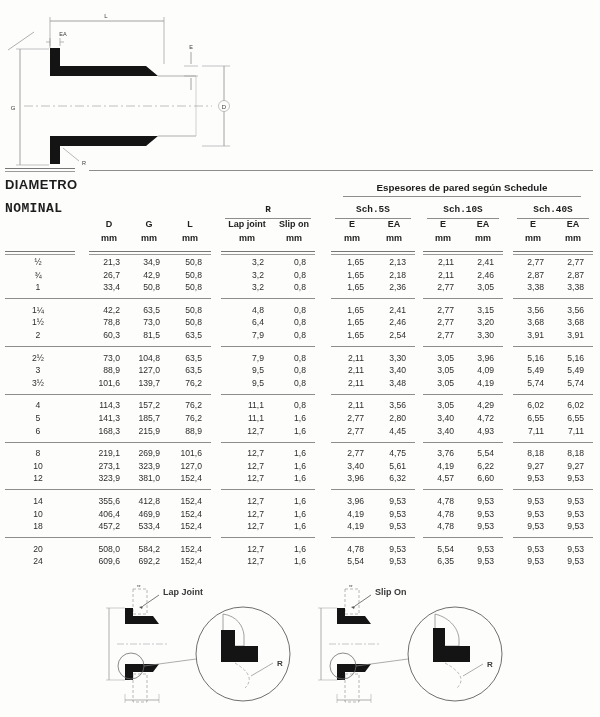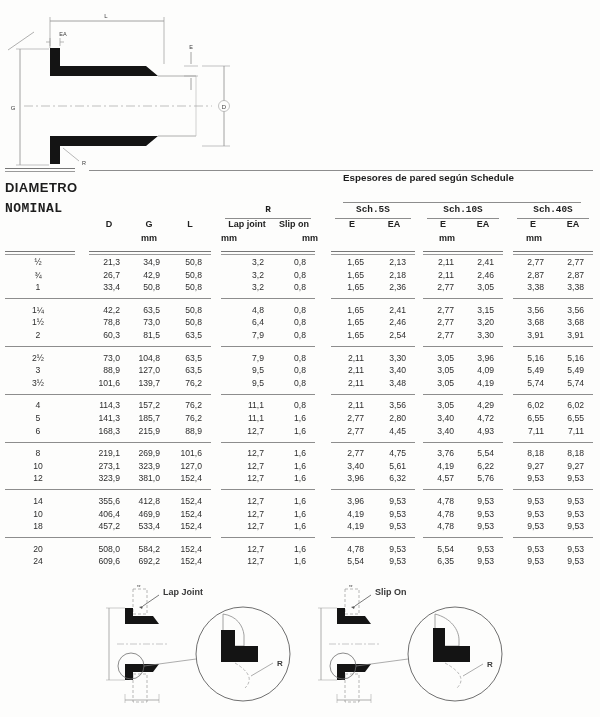--- a/index.html
+++ b/index.html
@@ -24,25 +24,25 @@
   .num{text-align:right;padding-right:9px;}
   .hc{text-align:center;font-weight:bold;font-size:9px;color:#222;}
   .ln{border-top:1px solid #8d8d8d;height:0;align-self:end;margin-bottom:2px;}
   .dln{border-top:1px solid #777;border-bottom:1px solid #9a9a9a;height:2px;align-self:end;margin-bottom:1px;}
   .sep{height:10px;}
   .sep .ln{align-self:center;margin:0;}
   .hdr-top{height:4px;}
   .rowA{height:25px;}
   .rowB{height:22px;font-family:Liberation Mono, monospace;}
   .rowC{height:14px;}
-  .rowD{height:13px;gap:40px;}
+  .rowD{height:13px;}
   .rowE{height:10px;}
   .nomTitle{font-weight:bold;font-size:13px;letter-spacing:.4px;align-self:center;color:#1d1d1d;}
-  .groupTitle{font-weight:bold;font-size:9.8px;align-self:end;
-    border-bottom:1px solid #8d8d8d;padding-bottom:19px;margin:0 12px;color:#1d1d1d;}
+  .groupTitle{font-weight:bold;font-size:9.8px;text-align:center;align-self:end;
+    border-bottom:1px solid #8d8d8d;padding-bottom:3px;margin:0 12px;color:#1d1d1d;}
   .subGroup{font-weight:bold;font-size:9.4px;text-align:center;align-self:end;
     border-bottom:1px solid #8d8d8d;padding-bottom:3px;margin:0 4px;color:#1d1d1d;}
   .mR14{margin-right:14px;}
 </style>
 </head>
 <body>
 
 <svg class="abs" style="left:6px;top:2px" width="240" height="168" viewBox="0 0 240 168">
 
   <line x1="2" y1="48" x2="28" y2="30" stroke="#9a9a9a" stroke-width="0.8"></line>
@@ -378,21 +378,21 @@
       <div class="trow brow">
         <div class="cn nom">12</div>
         <div class="c1 num">323,9</div>
         <div class="c2 num">381,0</div>
         <div class="c3 num">152,4</div>
         <div class="c4 num">12,7</div>
         <div class="c5 num">1,6</div>
         <div class="c6 num">3,96</div>
         <div class="c7 num">6,32</div>
         <div class="c8 num">4,57</div>
-        <div class="c9 num">5,76</div>
+        <div class="c9 num">6,60</div>
         <div class="c10 num">9,53</div>
         <div class="c11 num">9,53</div>
       </div>
       <div class="trow sep">
         <div class="cn ln mR14"></div>
         <div class="sDGL ln"></div>
         <div class="sR ln"></div>
         <div class="s5 ln"></div>
         <div class="s10 ln"></div>
         <div class="s40 ln"></div>

